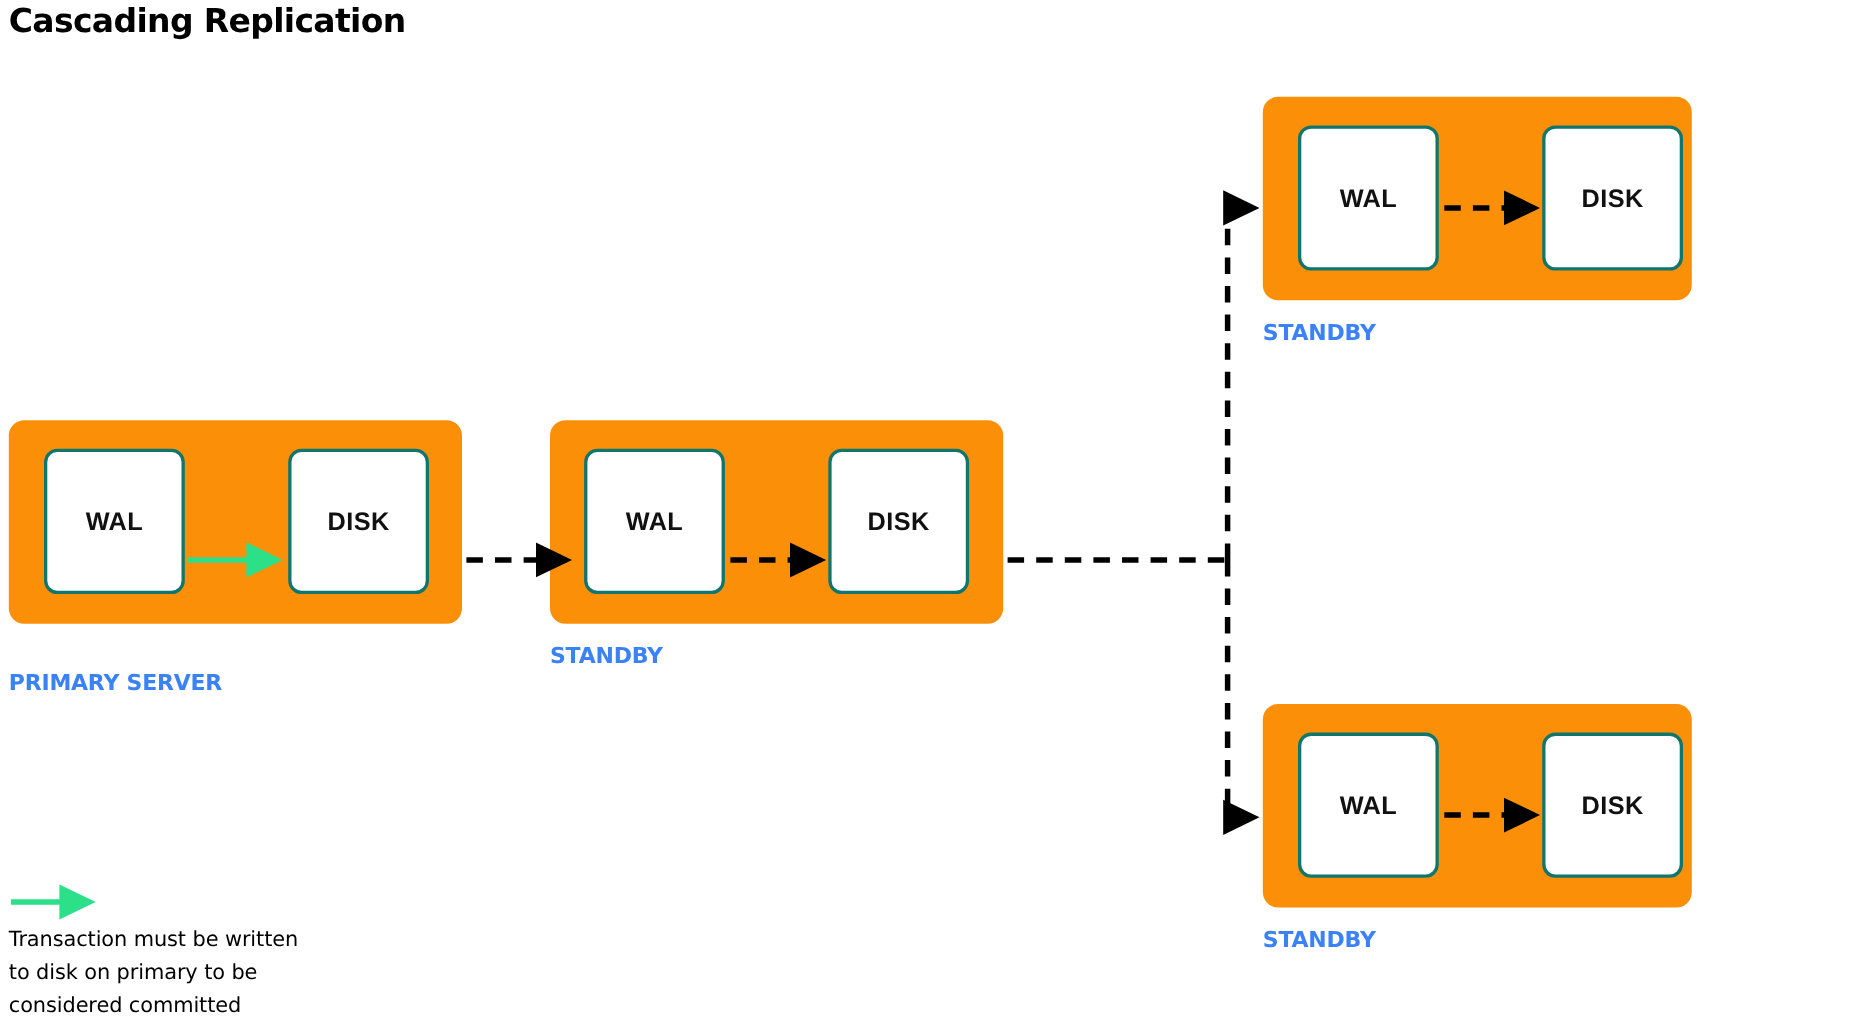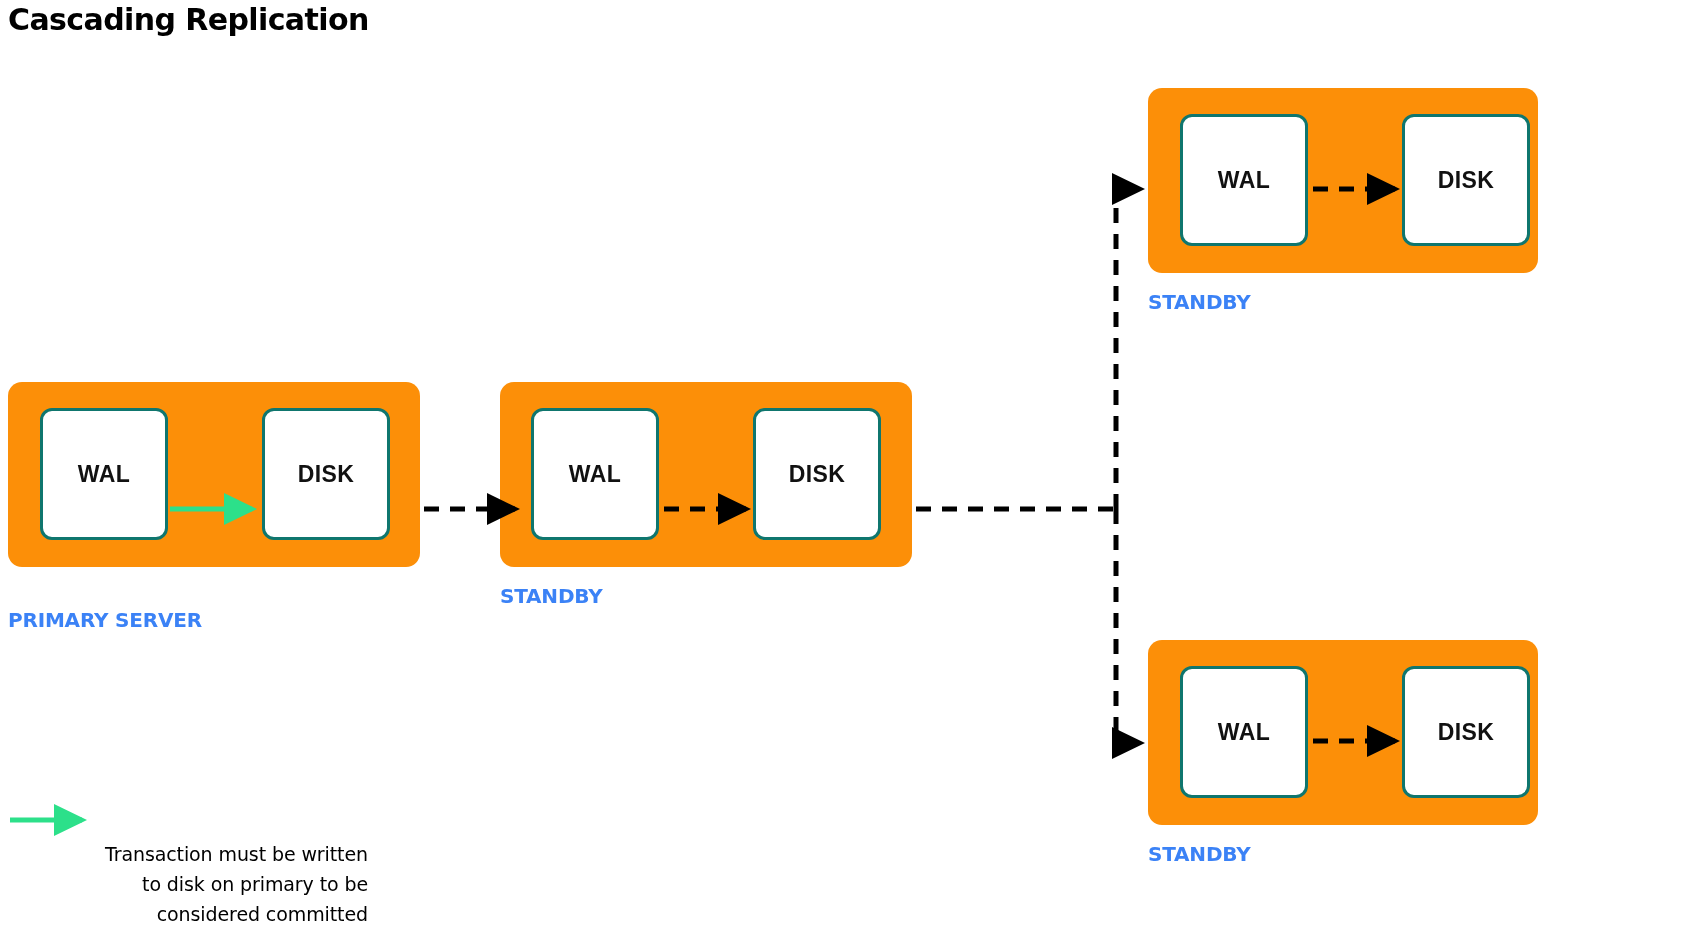--- a/index.html
+++ b/index.html
@@ -75,21 +75,20 @@
     height: 942px;
     pointer-events: none;
   }
 
   
   #legend {
     position: absolute;
     left: 8px;
     top: 805px;
     width: 360px;
-    text-align: right;
   }
   #legend-swatch {
     position: relative;
     width: 90px;
     height: 26px;
   }
   #legend-text {
     margin-top: 8px;
     font-family: "DejaVu Sans", sans-serif;
     font-size: 19px;

